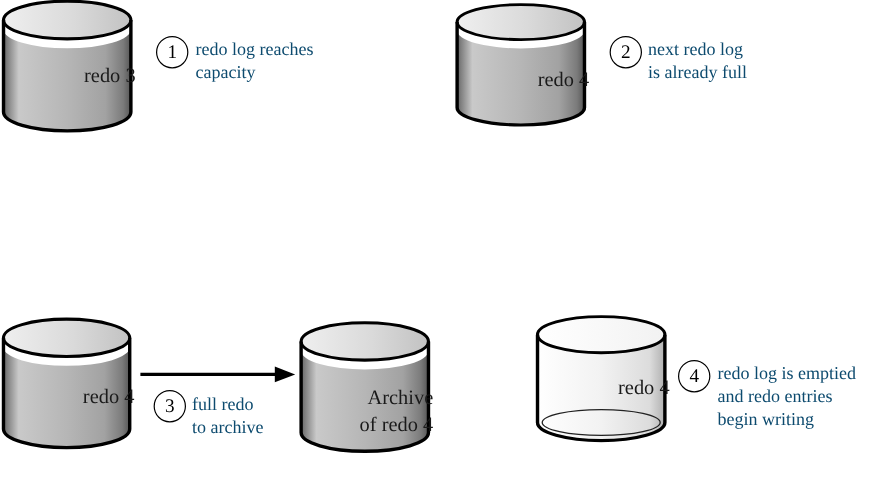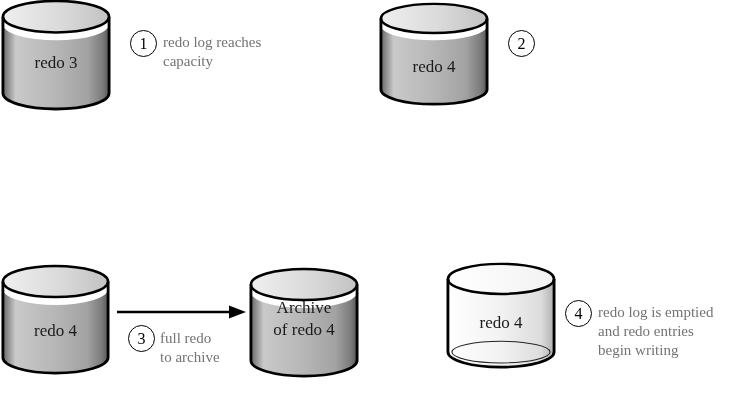--- a/index.html
+++ b/index.html
@@ -10,21 +10,21 @@
     background: #ffffff;
     overflow: hidden;
     font-family: "Liberation Serif", serif;
     color: #000000;
   }
   .cyl { position: absolute; }
   .cyl svg { display: block; width: 100%; height: 100%; }
   .cyl-label {
     position: absolute;
     left: 0; right: 0;
-    text-align: center;
+    text-align: right;
     font-size: 17px;
     line-height: 22px;
     white-space: pre-line;
     color: #1a1a1a;
   }
   .badge {
     position: absolute;
     width: 27px; height: 27px;
     border: 1.6px solid #000;
     border-radius: 50%;
@@ -33,21 +33,21 @@
     align-items: center;
     justify-content: center;
     font-size: 16px;
     background: #ffffff;
   }
   .step-text {
     position: absolute;
     font-size: 15px;
     line-height: 19px;
     white-space: pre-line;
-    color: #737373;
+    color: #0c4a6e;
   }
   .arrow-svg { position: absolute; }
 </style>
 </head>
 <body>
 
 <div class="canvas">
 
   <svg width="0" height="0" style="position:absolute" aria-hidden="true">
     <defs>
@@ -107,21 +107,21 @@
     <div class="cyl-label" style="top:56px;">redo 4</div>
   </div>
 
   <div class="cyl" style="left:247px; top:267px; width:114px; height:111px;">
     <svg viewBox="0 0 116 114" preserveAspectRatio="none">
       <path d="M4,18 A54,16 0 0 1 112,18 L112,96 A54,16 0 0 1 4,96 Z" fill="#ffffff"></path>
       <path d="M4,26 A54,16 0 0 0 112,26 L112,96 A54,16 0 0 1 4,96 Z" fill="url(#gBody)"></path>
       <ellipse cx="58" cy="18" rx="54" ry="16" fill="url(#gLid)" stroke="#000" stroke-width="2.6"></ellipse>
       <path d="M4,18 L4,96 A54,16 0 0 0 112,96 L112,18" fill="none" stroke="#000" stroke-width="2.9"></path>
     </svg>
-    <div class="cyl-label" style="top:30px;">Archive
+    <div class="cyl-label" style="top:54px;">Archive
 of redo 4</div>
   </div>
 
   <div class="cyl" style="left:444px; top:262px; width:114px; height:107px;">
     <svg viewBox="0 0 116 114" preserveAspectRatio="none">
       <path d="M4,18 A54,16 0 0 1 112,18 L112,96 A54,16 0 0 1 4,96 Z" fill="url(#gBodyEmpty)"></path>
       <ellipse cx="58" cy="18" rx="54" ry="16" fill="url(#gLidEmpty)" stroke="#000" stroke-width="2.6"></ellipse>
       <ellipse cx="58" cy="96" rx="50" ry="11.5" fill="none" stroke="#222" stroke-width="1.1"></ellipse>
       <path d="M4,18 L4,96 A54,16 0 0 0 112,96 L112,18" fill="none" stroke="#000" stroke-width="2.9"></path>
     </svg>
@@ -135,20 +135,22 @@
 
   <div class="badge" style="left:130px; top:30px;">
     <span>1</span>
   </div>
   <div class="step-text" style="left:163px; top:33px;">redo log reaches
 capacity</div>
 
   <div class="badge" style="left:508px; top:30px;">
     <span>2</span>
   </div>
+  <div class="step-text" style="left:540px; top:33px;">next redo log
+is already full</div>
 
   <div class="badge" style="left:128px; top:325px;">
     <span>3</span>
   </div>
   <div class="step-text" style="left:160px; top:329px;">full redo
 to archive</div>
 
   <div class="badge" style="left:565px; top:300px;">
     <span>4</span>
   </div>

